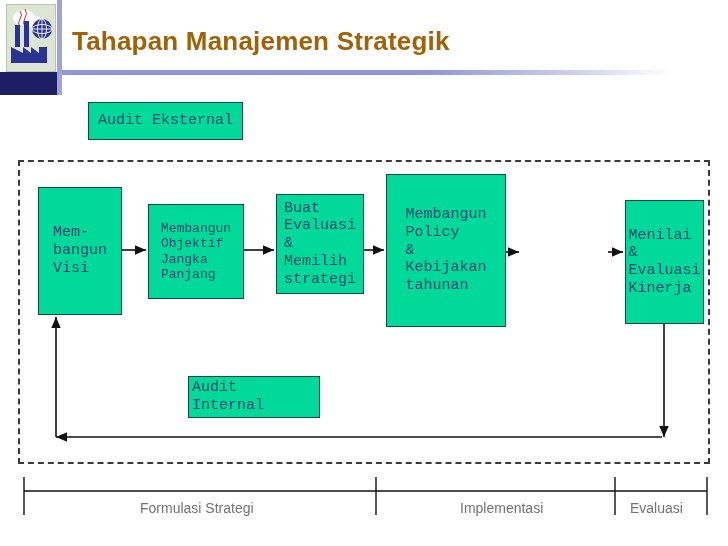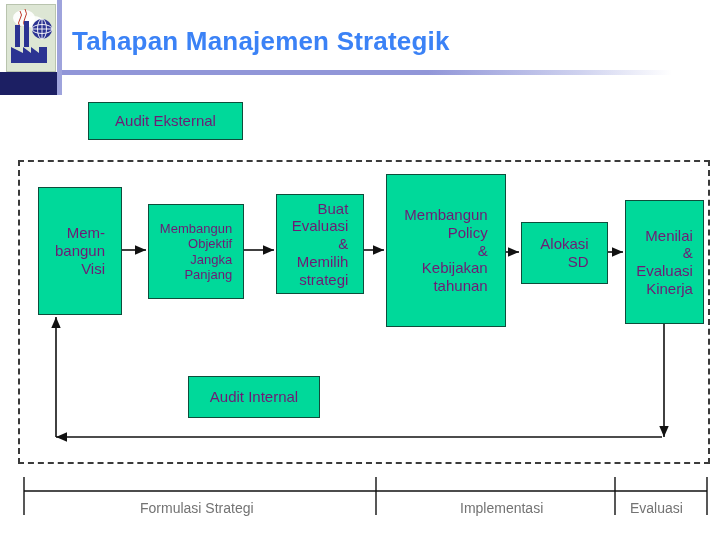--- a/index.html
+++ b/index.html
@@ -11,30 +11,30 @@
   #logo-block{position:absolute;left:0;top:0;width:60px;height:95px;}
   #logo-img{position:absolute;left:6px;top:4px;width:48px;height:66px;
     background:#dfe7d6;border:1px solid #b9c4ae;overflow:hidden;}
   #logo-lower{position:absolute;left:0;top:72px;width:60px;height:23px;
     background:#1c1f63;}
   #logo-right-edge{position:absolute;left:57px;top:0;width:5px;height:95px;
     background:#9ea3dc;}
   #title-rule{position:absolute;left:62px;top:70px;width:610px;height:5px;
     background:linear-gradient(to right,#9196d8 0%,#9196d8 60%,#cfd2ef 85%,#ffffff 100%);}
   #page-title{position:absolute;left:72px;top:26px;font-size:26px;font-weight:bold;
-    color:#3b82f6;white-space:nowrap;letter-spacing:.2px;}
+    color:#a16207;white-space:nowrap;letter-spacing:.2px;}
 
   
   #diagram{position:absolute;left:0;top:0;width:728px;height:546px;}
   .dashed-region{position:absolute;left:18px;top:160px;width:692px;height:304px;
     border:2px dashed #3a3a3a;box-sizing:border-box;}
 
   .pbox{position:absolute;background:#00d99a;border:1.5px solid #0e4d3b;
     box-sizing:border-box;display:flex;align-items:center;justify-content:center;
-    text-align:right;color:#701a75;line-height:1.18;}
+    text-align:left;color:#0c4a6e;line-height:1.18;font-family:Liberation Mono, monospace;}
   .pbox span{display:block;padding:0 3px;}
 
   #box-eksternal{left:88px;top:102px;width:155px;height:38px;font-size:15px;}
   #box-visi{left:38px;top:187px;width:84px;height:128px;font-size:15px;}
   #box-objektif{left:148px;top:204px;width:96px;height:95px;font-size:13px;}
   #box-evaluasi-strategi{left:276px;top:194px;width:88px;height:100px;font-size:15px;}
   #box-policy{left:386px;top:174px;width:120px;height:153px;font-size:15px;}
   #box-alokasi{left:521px;top:222px;width:87px;height:62px;font-size:15px;}
   #box-menilai{left:625px;top:200px;width:79px;height:124px;font-size:15px;}
   #box-internal{left:188px;top:376px;width:132px;height:42px;font-size:15px;}
@@ -110,23 +110,20 @@
   </div>
 
   <div class="pbox" id="box-evaluasi-strategi">
     <span>Buat<br>Evaluasi<br>&amp;<br>Memilih<br>strategi</span>
   </div>
 
   <div class="pbox" id="box-policy">
     <span>Membangun<br>Policy<br>&amp;<br>Kebijakan<br>tahunan</span>
   </div>
 
-  <div class="pbox" id="box-alokasi">
-    <span>Alokasi<br>SD</span>
-  </div>
 
   <div class="pbox" id="box-menilai">
     <span>Menilai<br>&amp;<br>Evaluasi<br>Kinerja</span>
   </div>
 
   <div class="pbox" id="box-internal">
     <span>Audit Internal</span>
   </div>
 
   <svg width="728" height="546">

